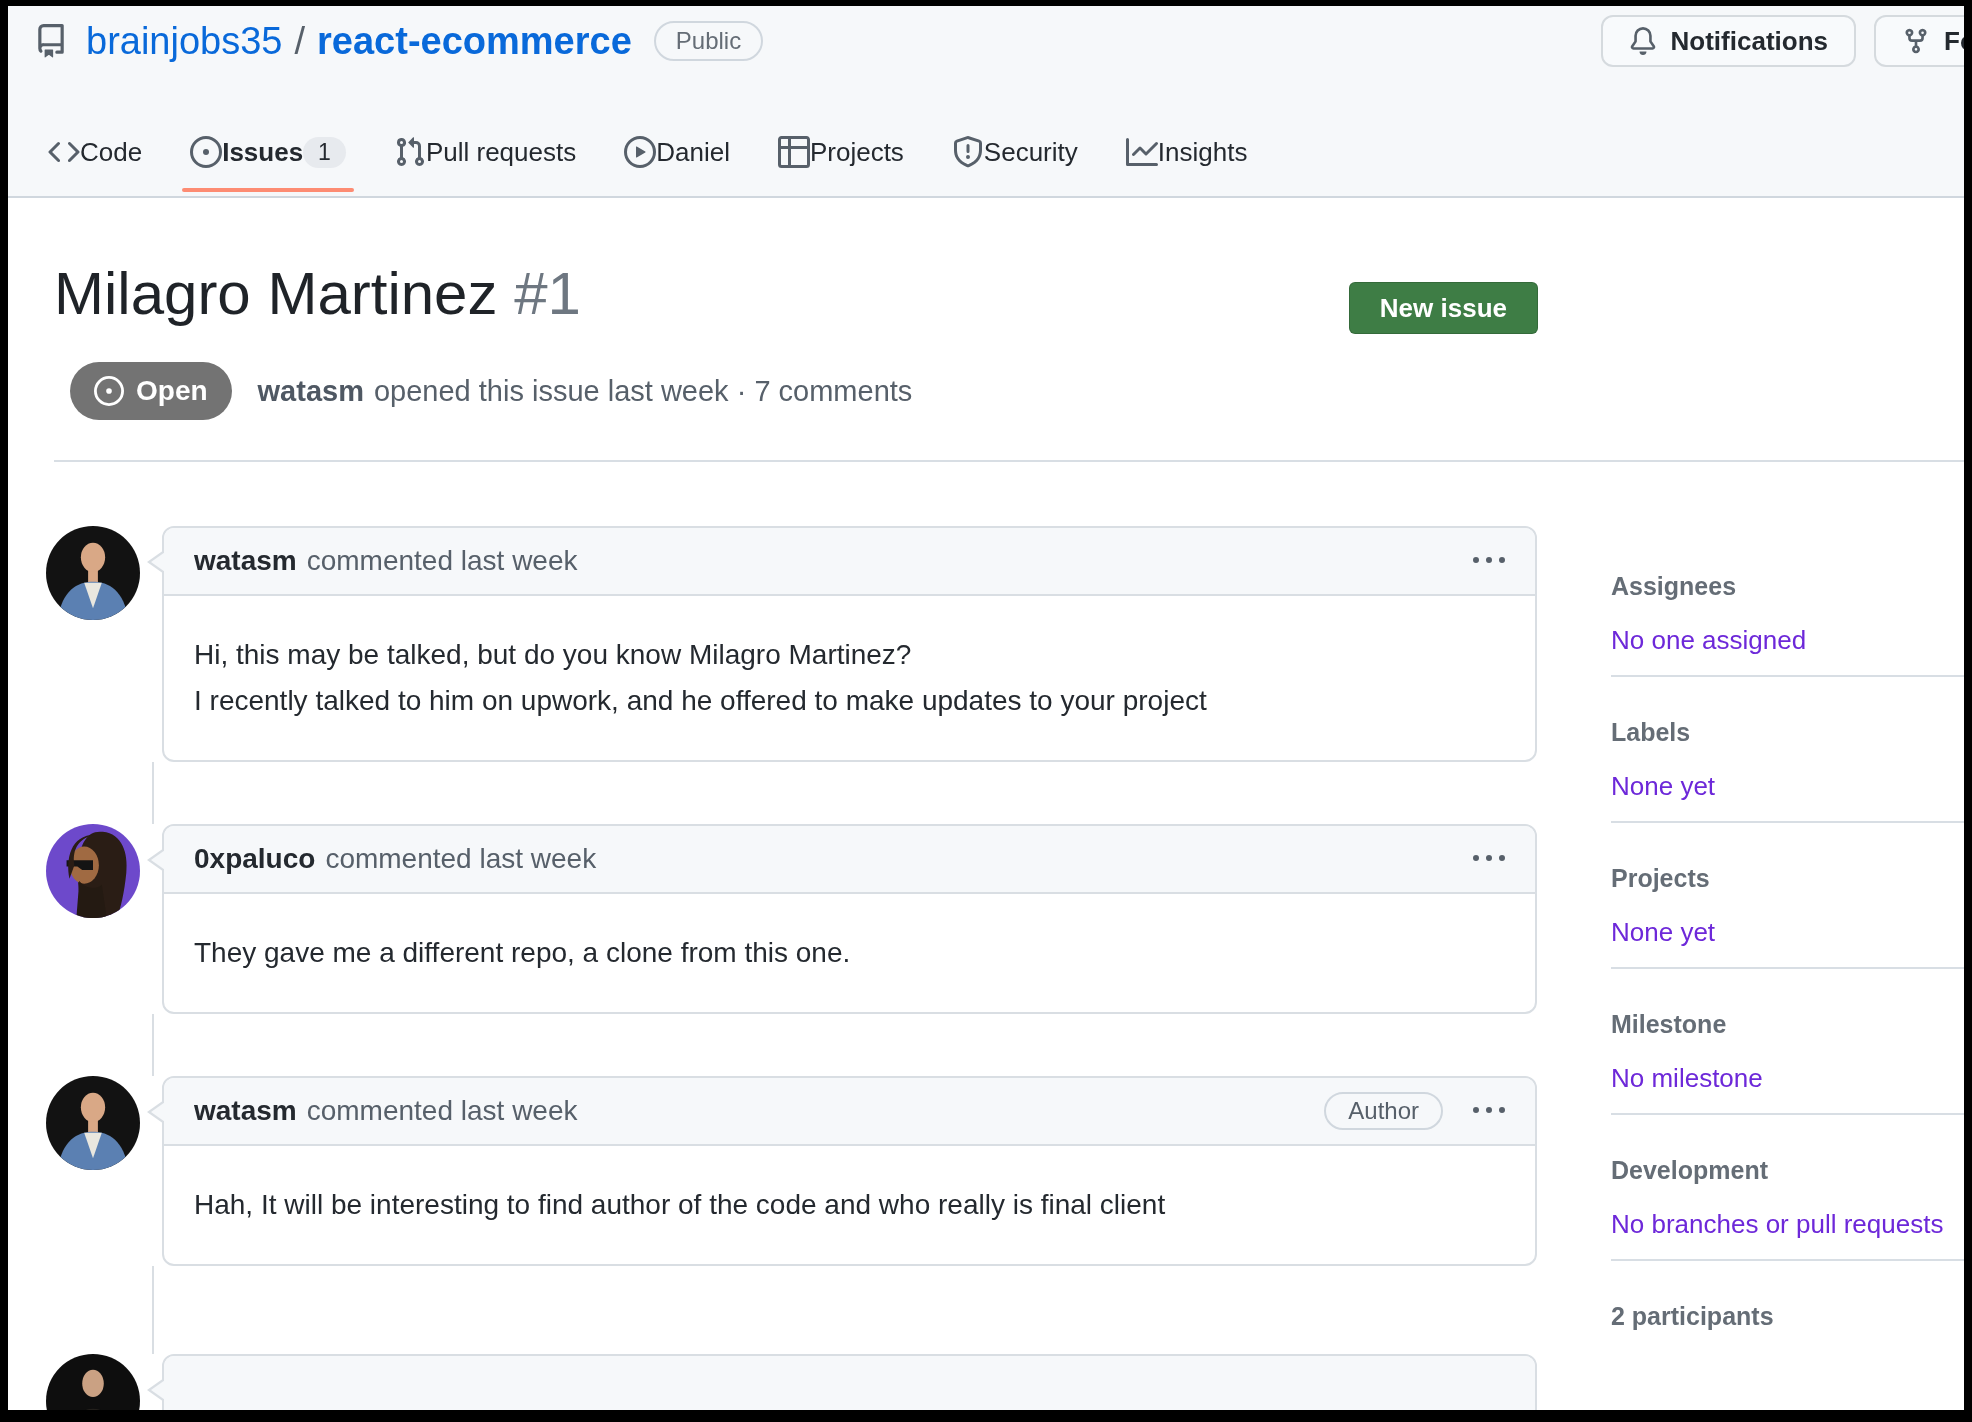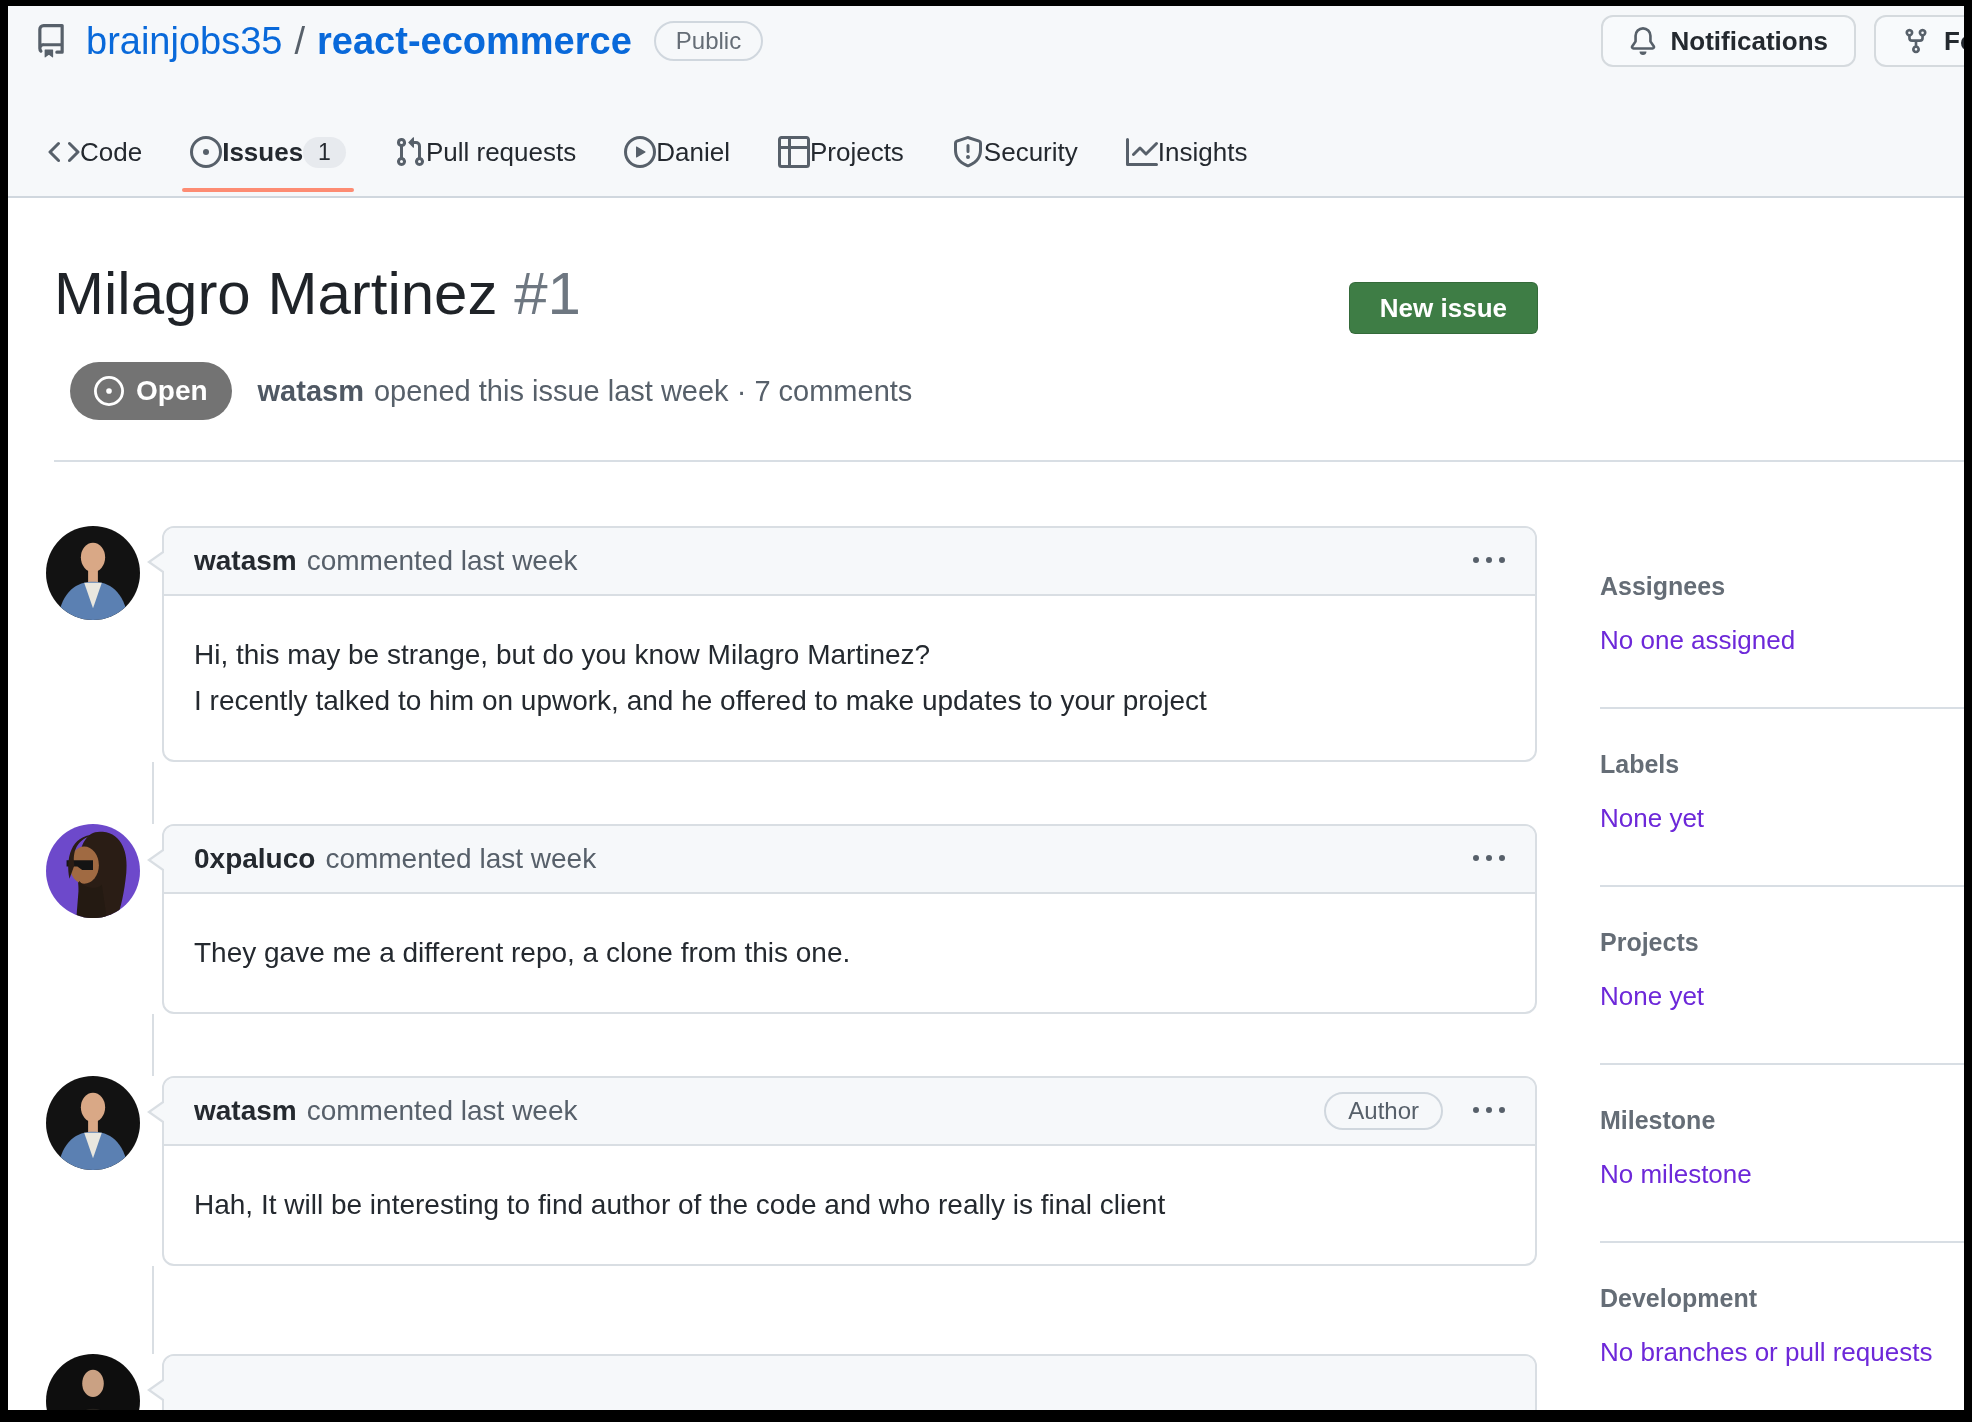--- a/index.html
+++ b/index.html
@@ -125,21 +125,21 @@
   .author-badge {
     border:2px solid #d0d7de; border-radius:999px; padding:3px 22px;
     font-size:24px; color:#57606a; margin-right:30px;
   }
   .kebab { width:32px; height:32px; color:#57606a; cursor:pointer; flex-shrink:0; }
   .bubble-body { padding:36px 30px; font-size:28px; line-height:46px; color:#24292f; }
 
   .comment.partial .bubble-header { border-radius:10px 10px 0 0; }
 
   
-  .sb-section { padding:40px 0 52px; border-bottom:2px solid #d8dee4; }
+  .sb-section { padding:40px 0 20px; border-bottom:2px solid #d8dee4;margin-left:11px; }
   .sb-section:first-child { padding-top:0; }
   .sb-section:last-child { border-bottom:none; }
   .sb-heading { font-size:25px; font-weight:700; color:#656d76; line-height:30px; }
   .sb-value { margin-top:24px; font-size:26px; color:#6d28d9; line-height:30px; }
 </style>
 </head>
 <body>
 
 <div class="screen">
 
@@ -277,21 +277,21 @@
             <span class="author">watasm</span>
             <span>commented last week</span>
             <span class="spacer"></span>
             <span class="kebab">
               <svg viewBox="0 0 16 16" fill="currentColor">
                   <path d="M8 9a1.5 1.5 0 1 0 0-3 1.5 1.5 0 0 0 0 3ZM1.5 9a1.5 1.5 0 1 0 0-3 1.5 1.5 0 0 0 0 3Zm13 0a1.5 1.5 0 1 0 0-3 1.5 1.5 0 0 0 0 3Z"></path>
                 </svg>
             </span>
           </div>
           <div class="bubble-body">
-            <div>Hi, this may be strange, but do you know Milagro Martinez?</div>
+            <div>Hi, this may be talked, but do you know Milagro Martinez?</div>
             <div>I recently talked to him on upwork, and he offered to make updates to your project</div>
           </div>
         </div>
       </div>
 
       <div class="comment gap-line">
         <div class="avatar">
           <svg viewBox="0 0 48 48">
               <rect width="48" height="48" fill="#6d49cb"></rect>
               <path d="M29 4 C39 5 42 15 41 25 C40 35 38 44 36 48 L19 48 C17.5 38 15.5 30 16.5 20 C17.5 10 21 3 29 4 Z" fill="#2a1d15"></path>

